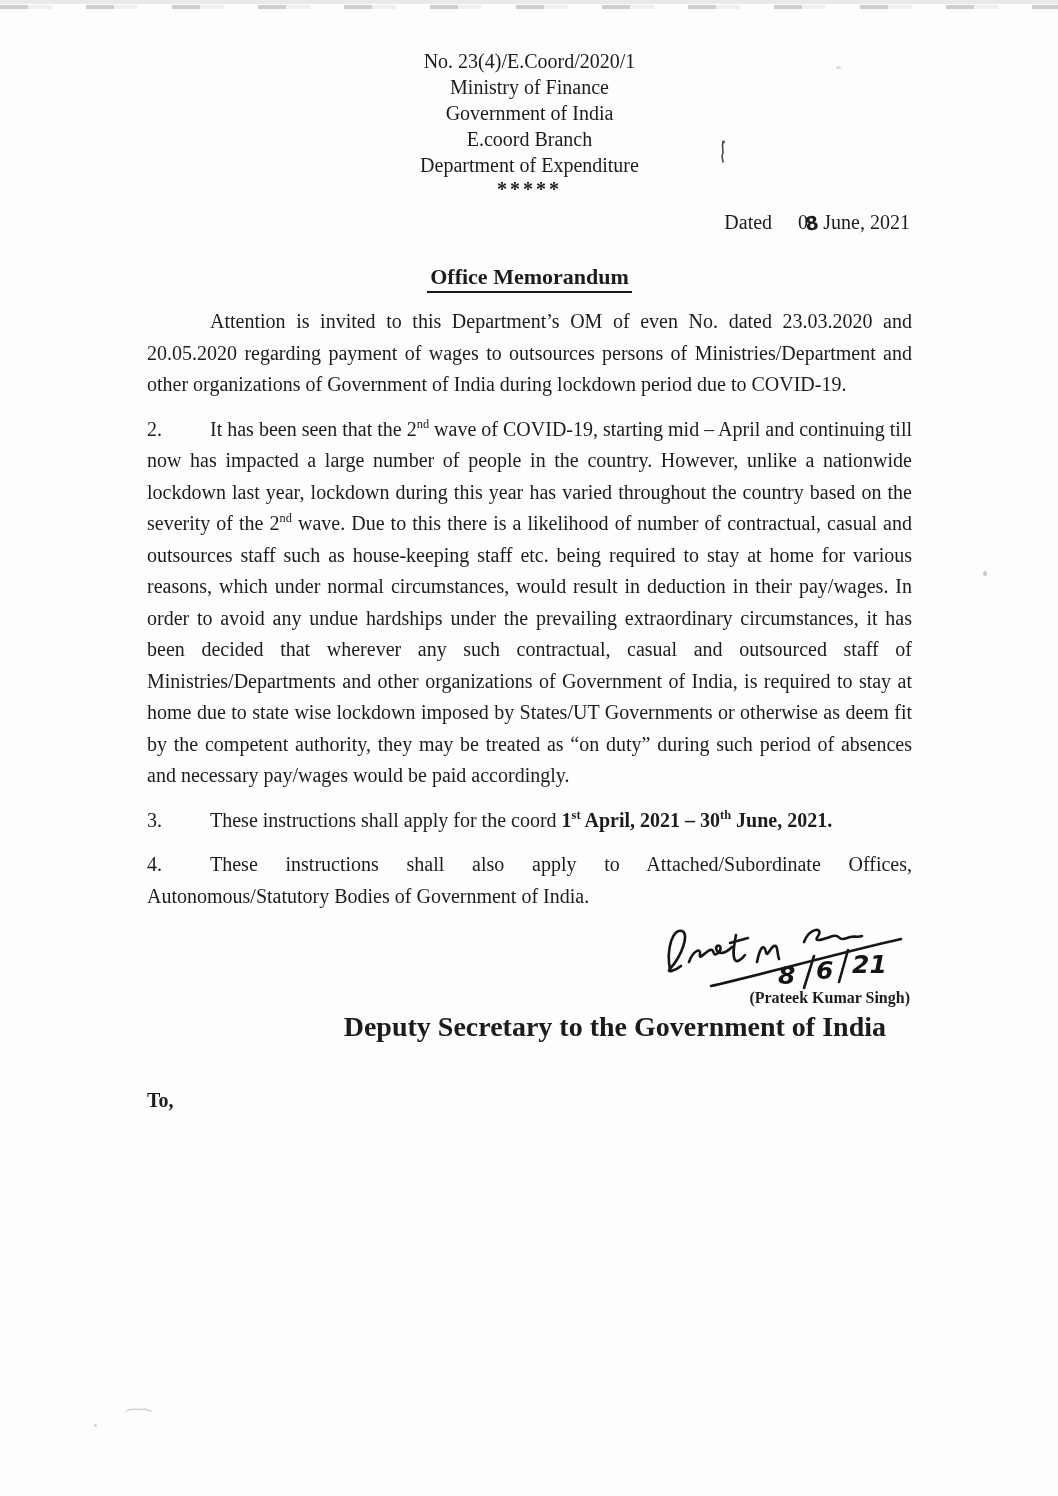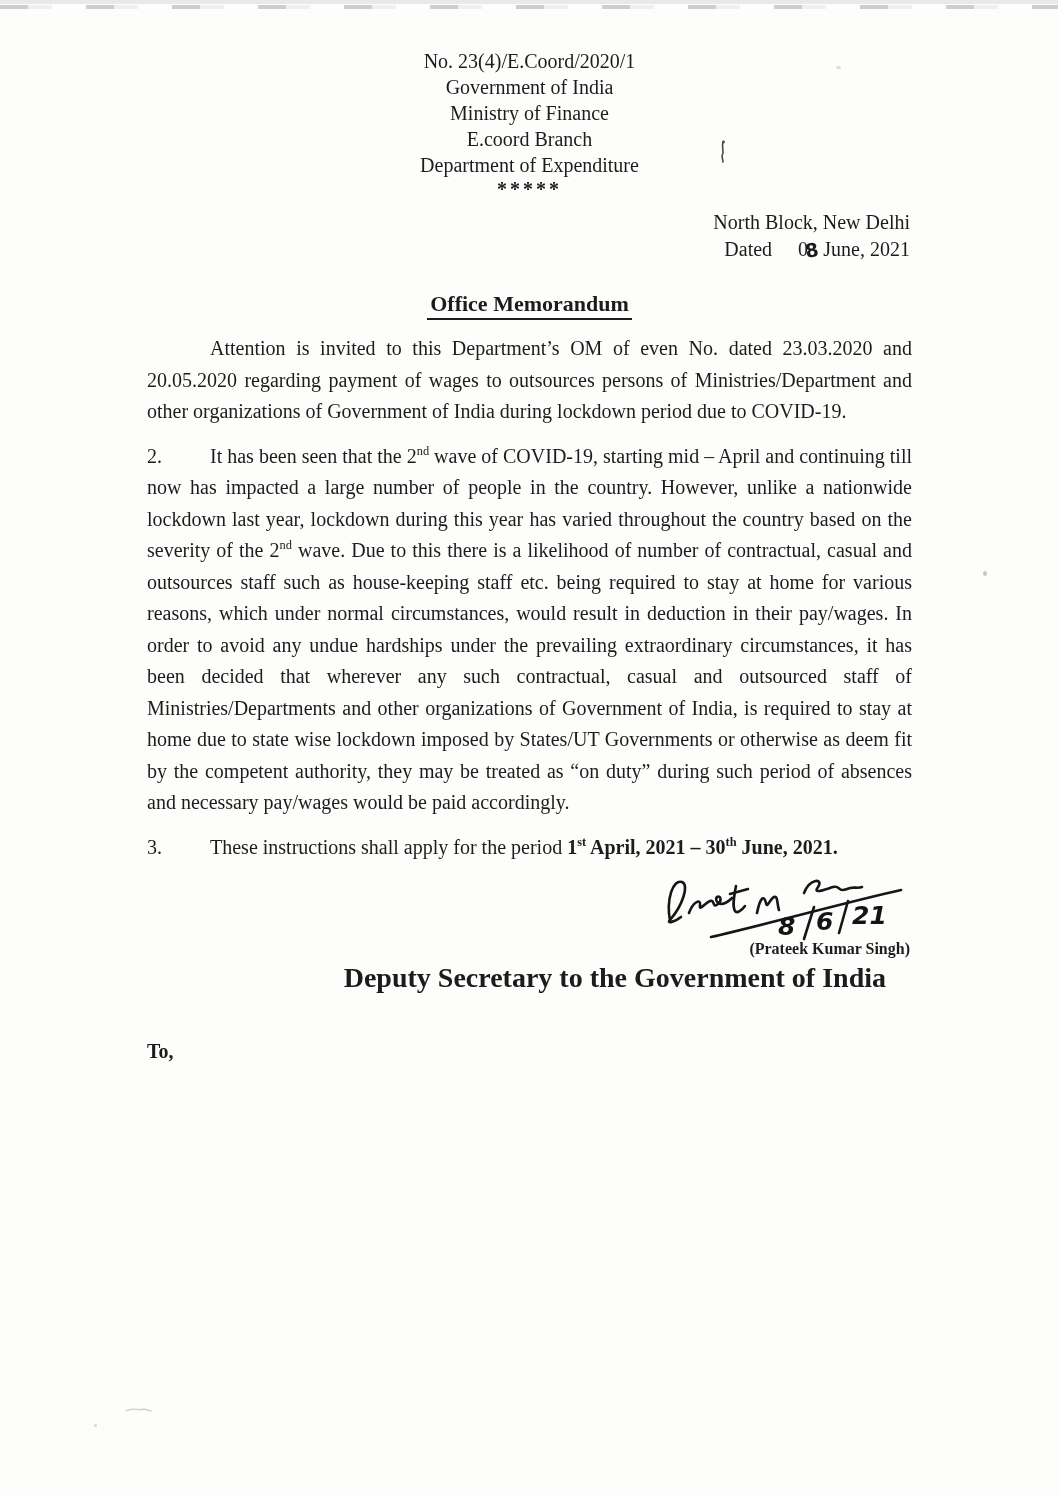--- a/index.html
+++ b/index.html
@@ -71,50 +71,50 @@
   }
 </style>
 </head>
 <body>
 
 <div class="page">
   <div class="scan-top"></div>
 
   <div class="hdr-center">
     <span class="line">No. 23(4)/E.Coord/2020/1</span>
+    <span class="line">Ministry of Finance</span>
     <span class="line">Government of India</span>
-    <span class="line">Ministry of Finance</span>
     <span class="line">E.coord Branch</span>
     <span class="line">Department of Expenditure</span>
   </div>
   <div class="stars">*****</div>
 
   <svg class="ink-mark" width="12" height="24" viewBox="0 0 12 24">
     <path d="M6,2 C4,8 8,11 5,16 L6,22" stroke="#4a4a4a" stroke-width="1.6" fill="none" stroke-linecap="round"></path>
     <circle cx="6.5" cy="2" r="1.4" fill="#4a4a4a"></circle>
   </svg>
 
   <div class="place-date">
-    <div>North Block, New Delhi</div>
     <div class="date-line">
       <span class="lbl">Dated</span><span>0</span><span class="hand-eight">8</span>&nbsp;<span>June, 2021</span>
     </div>
   </div>
 
   <div class="memo-title-wrap">
     <span class="memo-title">Office Memorandum</span>
   </div>
 
 
   <p class="para first-indent"><span><span>Attention is invited to this Department’s OM of even No. dated 23.03.2020 and 20.05.2020 regarding payment of wages to outsources persons of Ministries/Department and other organizations of Government of India during lockdown period due to COVID-19.</span></span></p>
 
   <p class="para"><span class="pnum">2.</span><span><span>It has been seen that the 2</span><sup>nd</sup><span> wave of COVID-19, starting mid – April and continuing till now has impacted a large number of people in the country. However, unlike a nationwide lockdown last year, lockdown during this year has varied throughout the country based on the severity of the 2</span><sup>nd</sup><span> wave. Due to this there is a likelihood of number of contractual, casual and outsources staff such as house-keeping staff etc. being required to stay at home for various reasons, which under normal circumstances, would result in deduction in their pay/wages. In order to avoid any undue hardships under the prevailing extraordinary circumstances, it has been decided that wherever any such contractual, casual and outsourced staff of Ministries/Departments and other organizations of Government of India, is required to stay at home due to state wise lockdown imposed by States/UT Governments or otherwise as deem fit by the competent authority, they may be treated as “on duty” during such period of absences and necessary pay/wages would be paid accordingly.</span></span></p>
 
-  <p class="para"><span class="pnum">3.</span><span><span>These instructions shall apply for the period </span><span class="b">1</span><sup class="b">st</sup><span class="b"> April, 2021 – 30</span><sup class="b">th</sup><span class="b"> June, 2021.</span></span></p>
+  <p class="para"><span class="pnum">3.</span><span><span>These instructions shall apply for the coord </span><span class="b">1</span><sup class="b">st</sup><span class="b"> April, 2021 – 30</span><sup class="b">th</sup><span class="b"> June, 2021.</span></span></p>
 
+  <p class="para"><span class="pnum">4.</span><span><span>These instructions shall also apply to Attached/Subordinate Offices, Autonomous/Statutory Bodies of Government of India.</span></span></p>
 
   <div class="sig-block">
     <svg class="sig-svg" width="252" height="82" viewBox="0 0 252 82">
       <g stroke="#161616" stroke-width="2.6" fill="none" stroke-linecap="round" stroke-linejoin="round">
         <path d="M14,52 C10,30 17,10 26,13 C33,16 27,36 14,51 C10,55 19,53 25,48"></path>
         <path d="M33,44 C37,33 45,29 44,36 C43,43 49,34 54,32 C59,30 56,40 62,35 C66,32 65,26 61,28 C59,30 61,35 65,35 C69,35 73,32 76,29"></path>
         <path d="M80,17 C78,27 76,37 79,42 C81,45 86,41 89,37"></path>
         <path d="M74,25 L92,20"></path>
         <path d="M101,44 C104,29 108,25 110,34 C111,40 114,30 118,28 C122,26 121,36 123,41"></path>
         <path d="M148,24 C154,9 168,9 162,18 C156,26 170,20 177,18 C185,16 181,24 191,20 C197,17 201,20 206,18"></path>

